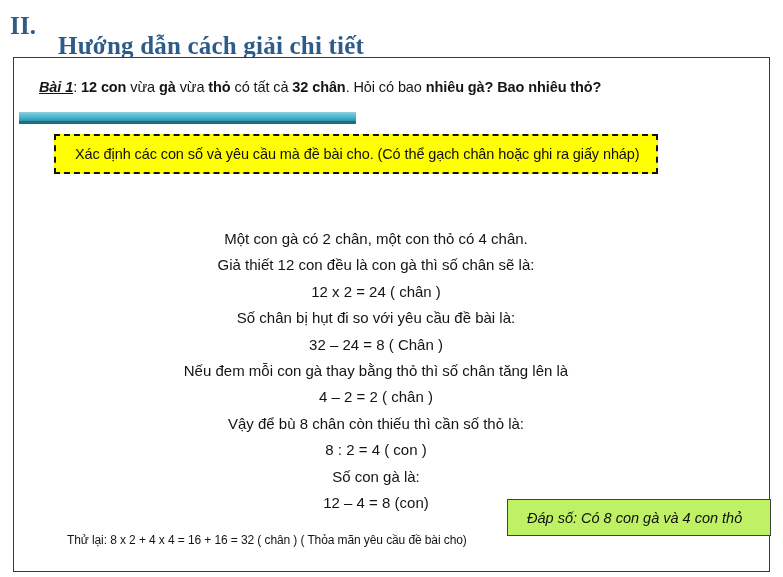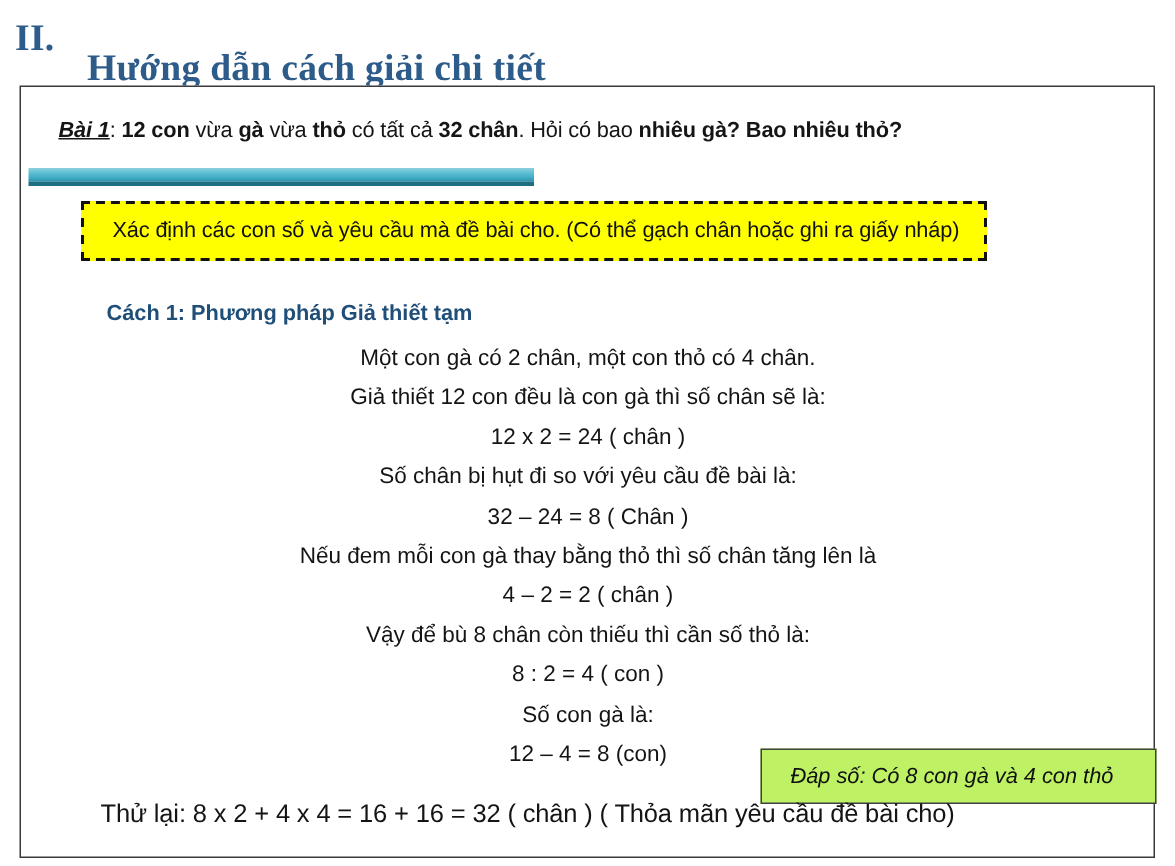--- a/index.html
+++ b/index.html
@@ -115,21 +115,21 @@
     top: 143px;
     font-size: 14.5px;
     font-weight: bold;
     color: #1f4e79;
     white-space: nowrap;
   }
 
   
   .solution-body {
     position: absolute;
-    left: 28px;
+    left: 12px;
     top: 168px;
     width: 700px;
     text-align: center;
   }
   .solution-body .sol-line {
     font-size: 15px;
     color: #141414;
     line-height: 26.4px;
     white-space: nowrap;
   }
@@ -151,21 +151,21 @@
     font-style: italic;
     color: #101010;
     white-space: nowrap;
   }
 
   
   .check-line {
     position: absolute;
     left: 53px;
     top: 475px;
-    font-size: 17px;
+    font-size: 12px;
     color: #141414;
     white-space: nowrap;
     letter-spacing: -0.1px;
   }
 </style>
 </head>
 <body>
 
 <div class="section-heading">
   <span class="numeral">II.</span>
@@ -177,21 +177,20 @@
   <div class="problem-line">
     <span class="label">Bài 1</span><span>: </span><b>12 con</b><span> vừa </span><b>gà</b><span> vừa </span><b>thỏ</b><span> có tất cả </span><b>32 chân</b><span>. Hỏi có bao </span><b>nhiêu gà? Bao nhiêu thỏ?</b>
   </div>
 
   <div class="blue-bar"></div>
 
   <div class="yellow-callout">
     <span>Xác định các con số và yêu cầu mà đề bài cho. (Có thể gạch chân hoặc ghi ra giấy nháp)</span>
   </div>
 
-  <div class="method-heading">Cách 1: Phương pháp Giả thiết tạm</div>
 
   <div class="solution-body">
     <div class="sol-line">Một con gà có 2 chân, một con thỏ có 4 chân.</div>
     <div class="sol-line">Giả thiết 12 con đều là con gà thì số chân sẽ là:</div>
     <div class="sol-line">12 x 2 = 24 ( chân )</div>
     <div class="sol-line">Số chân bị hụt đi so với yêu cầu đề bài là:</div>
     <div class="sol-line">32 – 24 = 8 ( Chân )</div>
     <div class="sol-line">Nếu đem mỗi con gà thay bằng thỏ thì số chân tăng lên là</div>
     <div class="sol-line">4 – 2 = 2 ( chân )</div>
     <div class="sol-line">Vậy để bù 8 chân còn thiếu thì cần số thỏ là:</div>

